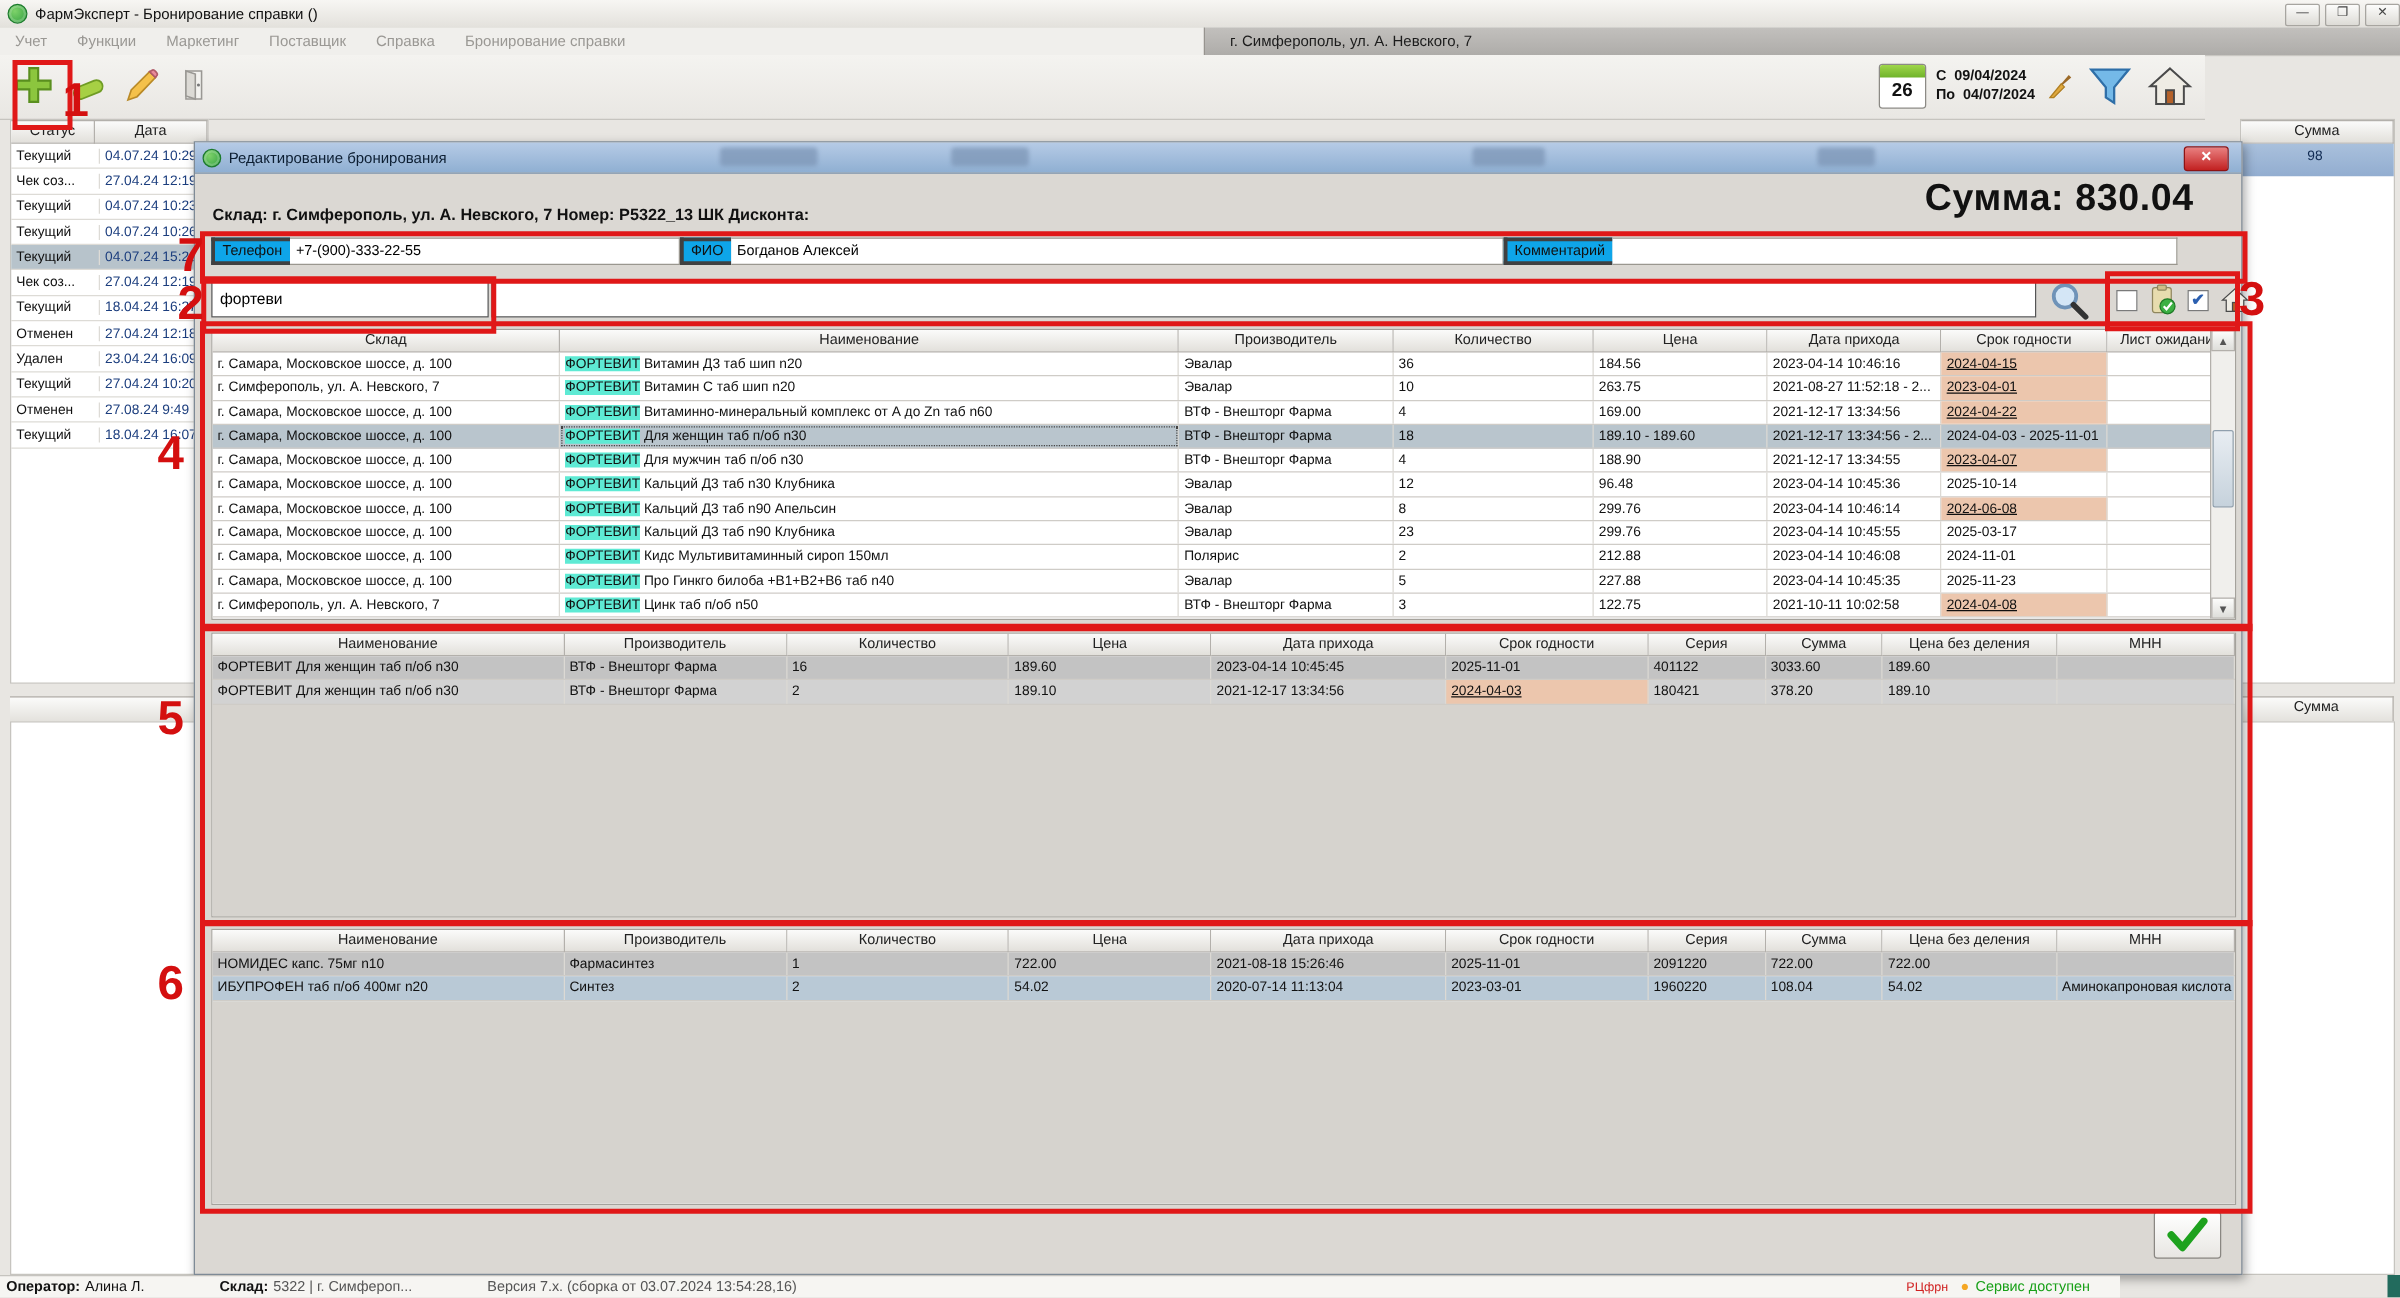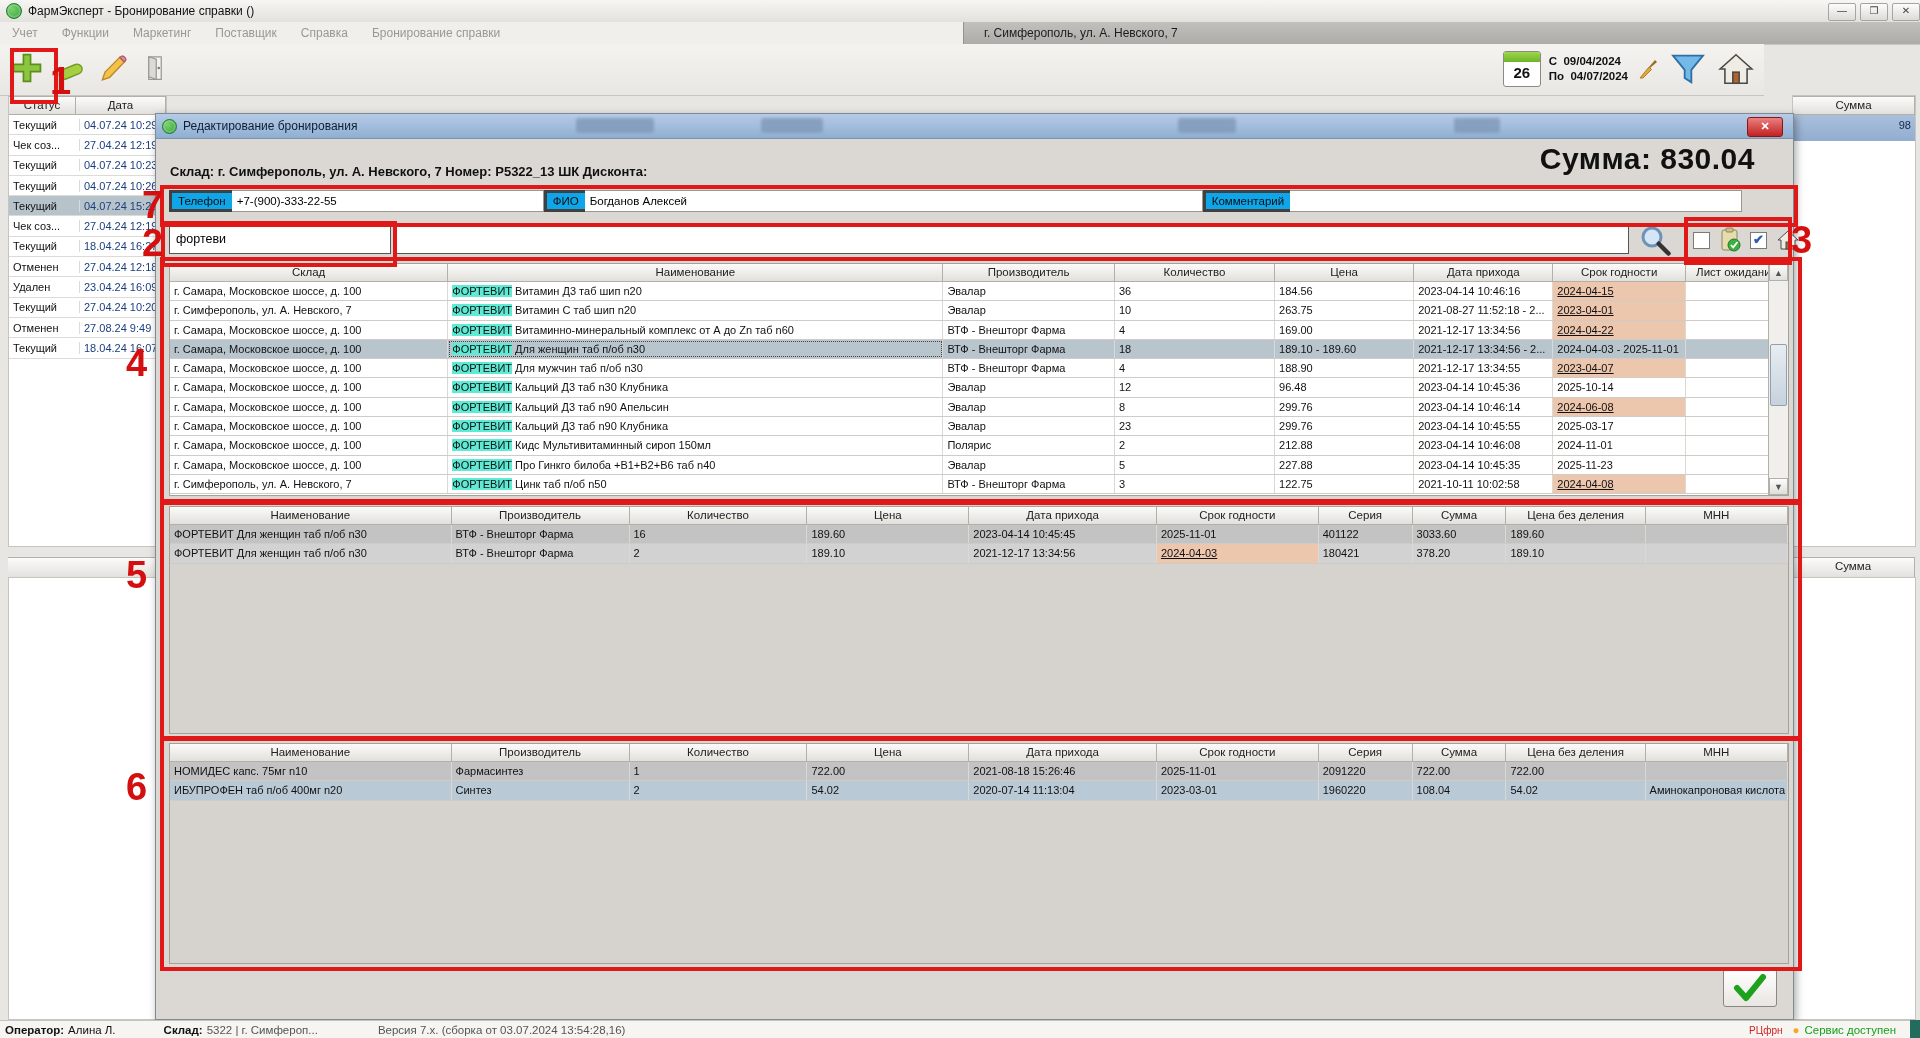--- a/index.html
+++ b/index.html
@@ -31,21 +31,21 @@
   .hdrcell{background:linear-gradient(#fbfbfa,#e2e0db);border:1px solid #b3b0ab;border-left:none;
            font-size:11.5px;text-align:center;color:#222;line-height:16px;height:17px;}
   .bg-left{left:8px;top:95px;width:157px;height:450px;background:#fff;border-left:1px solid #b3b0ab;}
   .bg-hdr{display:flex;}
   .lrow{display:flex;height:19.3px;border-bottom:1px solid #dddbd6;font-size:11px;align-items:center;}
   .lrow .st{width:66px;padding-left:4px;border-right:1px solid #dddbd6;white-space:nowrap;overflow:hidden;}
   .lrow .dt{flex:1;padding-left:4px;color:#1c3e7e;white-space:nowrap;overflow:hidden;}
   .lrow.sel{background:#b7c3cb;}
   .bg-right{left:1792px;top:95px;width:122px;height:450px;background:#fff;border-right:1px solid #b3b0ab;}
   .bg-band{height:17px;}
-  .bluerow{height:22px;background:linear-gradient(#a9c0dc,#92add0);font-size:11px;text-align:right;
+  .bluerow{height:22px;background:linear-gradient(#a9c0dc,#92add0);font-size:11px;text-align:center;
            padding:4px 4px 0 0;color:#102a52;}
   .bg-left2{left:8px;top:557px;width:157px;height:20px;}
   .bg-right2{left:1792px;top:557px;width:122px;height:20px;}
   .whitepanel{background:#fff;border:1px solid #c6c4bf;}
   
   .dialog{left:155px;top:113px;width:1637px;height:905px;background:#dbd8d3;border:1px solid #7e8a96;
           box-shadow:2px 3px 8px rgba(0,0,0,.35);z-index:10;}
   .dlg-title{position:absolute;left:0;top:0;right:0;height:24px;background:linear-gradient(#b6cbe6,#8fafd2);
              display:flex;align-items:center;padding-left:6px;font-size:12px;color:#0d1f33;border-bottom:1px solid #7d93ac;}
   .blur{position:absolute;top:4px;height:15px;background:#7d96b6;opacity:.75;border-radius:3px;filter:blur(1.5px);}
@@ -79,21 +79,21 @@
   .gridfill{flex:1;background:#d6d3ce;}
   .rowdark{background:#c3c3c3;}
   .rowlight{background:#d2d2d2;}
   .rowblue{background:#b9c9d6;}
   .vsb{position:absolute;right:0;top:0;bottom:0;width:19px;background:#f0efec;border-left:1px solid #b3b0ab;}
   .vsb .arr{height:17px;text-align:center;font-size:9px;color:#555;line-height:17px;background:linear-gradient(#fcfcfb,#dededa);border:1px solid #b3b0ab;box-sizing:border-box;}
   .vsb .thumb{position:absolute;left:1px;right:1px;top:80px;height:60px;background:linear-gradient(#e8edf2,#c6d2dc);border:1px solid #90a0ae;border-radius:2px;}
   .okbtn{position:absolute;right:16px;bottom:12px;width:52px;height:36px;background:linear-gradient(#ffffff,#e8e6e2);
          border:1px solid #8a8782;border-radius:3px;display:flex;align-items:center;justify-content:center;}
   
-  .statusbar{left:0;top:1020px;width:1920px;height:18px;background:#f6f5f2;border-top:1px solid #c6c4bf;
+  .statusbar{left:0;top:1020px;width:1696px;height:18px;background:#f6f5f2;border-top:1px solid #c6c4bf;
              font-size:11.5px;display:flex;align-items:center;z-index:20;}
   .statusbar b{margin-right:4px;}
   .svc{color:#18a018;}
   .rednote{color:#d02020;font-size:10px;}
   .tealcorner{position:absolute;right:0;top:1020px;width:10px;height:18px;background:#226b5d;z-index:21;}
   
   .rbox{position:absolute;border:4px solid #e01818;z-index:50;pointer-events:none;}
   .rnum{position:absolute;color:#d40f0f;font-size:38px;font-weight:bold;z-index:51;line-height:1;
         font-family:"Liberation Sans",sans-serif;}
   svg{display:block;}
@@ -502,21 +502,21 @@
   <div class="okbtn">
     <svg width="36" height="28" viewBox="0 0 36 28">
       <path d="M5 14l9 10L31 3" stroke="#1ea21e" stroke-width="6" fill="none" stroke-linecap="round" stroke-linejoin="round"></path>
     </svg>
   </div>
 </div>
 
 <div class="abs statusbar">
   <span style="margin-left:5px;"><b>Оператор:</b></span>
   <span>Алина Л.</span>
-  <span style="margin-left:48px;"><b>Склад:</b></span>
+  <span style="margin-left:60px;"><b>Склад:</b></span>
   <span style="color:#555;">5322 | г. Симфероп...</span>
   <span style="margin-left:60px;color:#555;">Версия 7.х. (сборка от 03.07.2024 13:54:28,16)</span>
   <span style="margin-left:auto;margin-right:10px;" class="rednote">РЦфрн</span>
   <span style="color:#f5a623;margin-right:5px;">●</span>
   <span class="svc" style="margin-right:24px;">Сервис доступен</span>
 </div>
 <div class="tealcorner"></div>
 
 <div class="rbox" style="left:10px;top:48px;width:40px;height:48px;"></div>
 <div class="rnum" style="left:50px;top:62px;">1</div>

